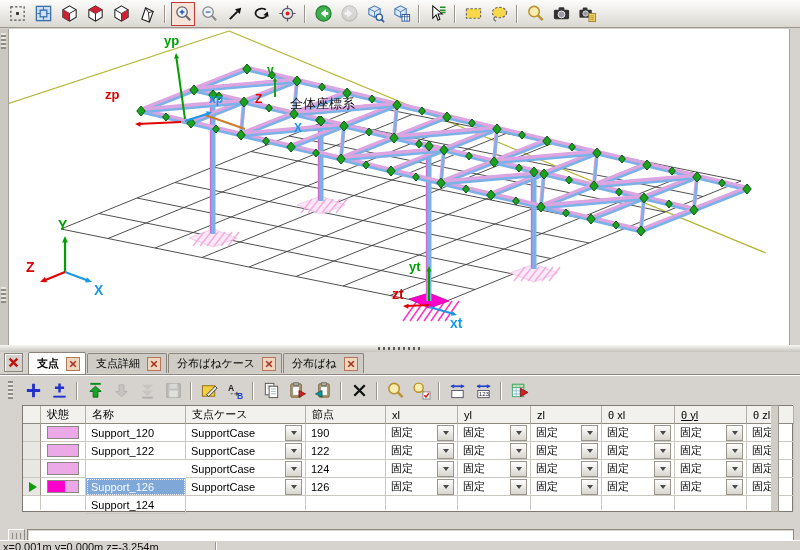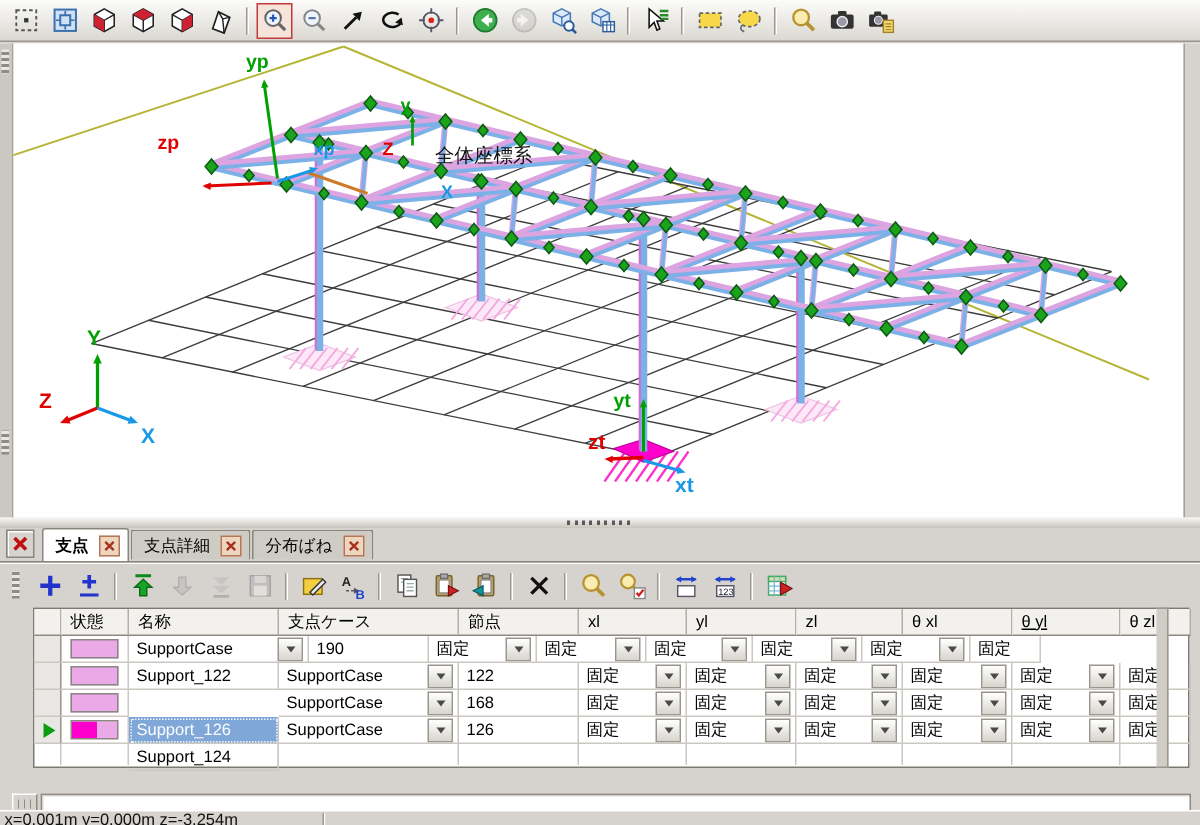--- a/index.html
+++ b/index.html
@@ -550,20 +550,28 @@
         </div>
         <div class="tab">
           <span class="tlabel">支点詳細</span>
           <span class="tclose">
             <svg width="8" height="8" viewBox="0 0 10 10">
               <path d="M1.5,1.5 L8.5,8.5 M8.5,1.5 L1.5,8.5" stroke="#a83220" stroke-width="2"></path>
             </svg>
           </span>
         </div>
         <div class="tab">
+          <span class="tlabel">分布ばねケース</span>
+          <span class="tclose">
+            <svg width="8" height="8" viewBox="0 0 10 10">
+              <path d="M1.5,1.5 L8.5,8.5 M8.5,1.5 L1.5,8.5" stroke="#a83220" stroke-width="2"></path>
+            </svg>
+          </span>
+        </div>
+        <div class="tab">
           <span class="tlabel">分布ばね</span>
           <span class="tclose">
             <svg width="8" height="8" viewBox="0 0 10 10">
               <path d="M1.5,1.5 L8.5,8.5 M8.5,1.5 L1.5,8.5" stroke="#a83220" stroke-width="2"></path>
             </svg>
           </span>
         </div>
       </div>
   </div>
 
@@ -708,20 +716,21 @@
           <div class="tc" style="width: 71px;">zl</div>
           <div class="tc" style="width: 73px;">θ xl</div>
           <div class="tc" style="width: 72px; text-decoration: underline;">θ yl</div>
           <div class="tc" style="width: 47px; text-align: center;">θ zl</div>
         </div>
         <div class="trow">
           <div class="tc rowsel" style="width: 18px;"></div>
           <div class="tc" style="width: 45px;">
             <div class="swatch" style="background: rgb(235, 169, 232);"></div>
           </div>
+          <div class="tc" style="width: 100px;">Support_120</div>
           <div class="tc" style="width: 120px;">
             <span>SupportCase</span>
             <div class="combo">
               <b class="car"></b>
             </div>
           </div>
           <div class="tc" style="width: 80px;">190</div>
           <div class="tc" style="width: 72px;">
             <span>固定</span>
             <div class="combo">
@@ -808,21 +817,21 @@
           <div class="tc" style="width: 45px;">
             <div class="swatch" style="background: rgb(235, 169, 232);"></div>
           </div>
           <div class="tc" style="width: 100px; margin-top: 36px;">Support_124</div>
           <div class="tc" style="width: 120px;">
             <span>SupportCase</span>
             <div class="combo">
               <b class="car"></b>
             </div>
           </div>
-          <div class="tc" style="width: 80px;">168</div>
+          <div class="tc" style="width: 80px;">124</div>
           <div class="tc" style="width: 72px;">
             <span>固定</span>
             <div class="combo">
               <b class="car"></b>
             </div>
           </div>
           <div class="tc" style="width: 73px;">
             <span>固定</span>
             <div class="combo">
               <b class="car"></b>

